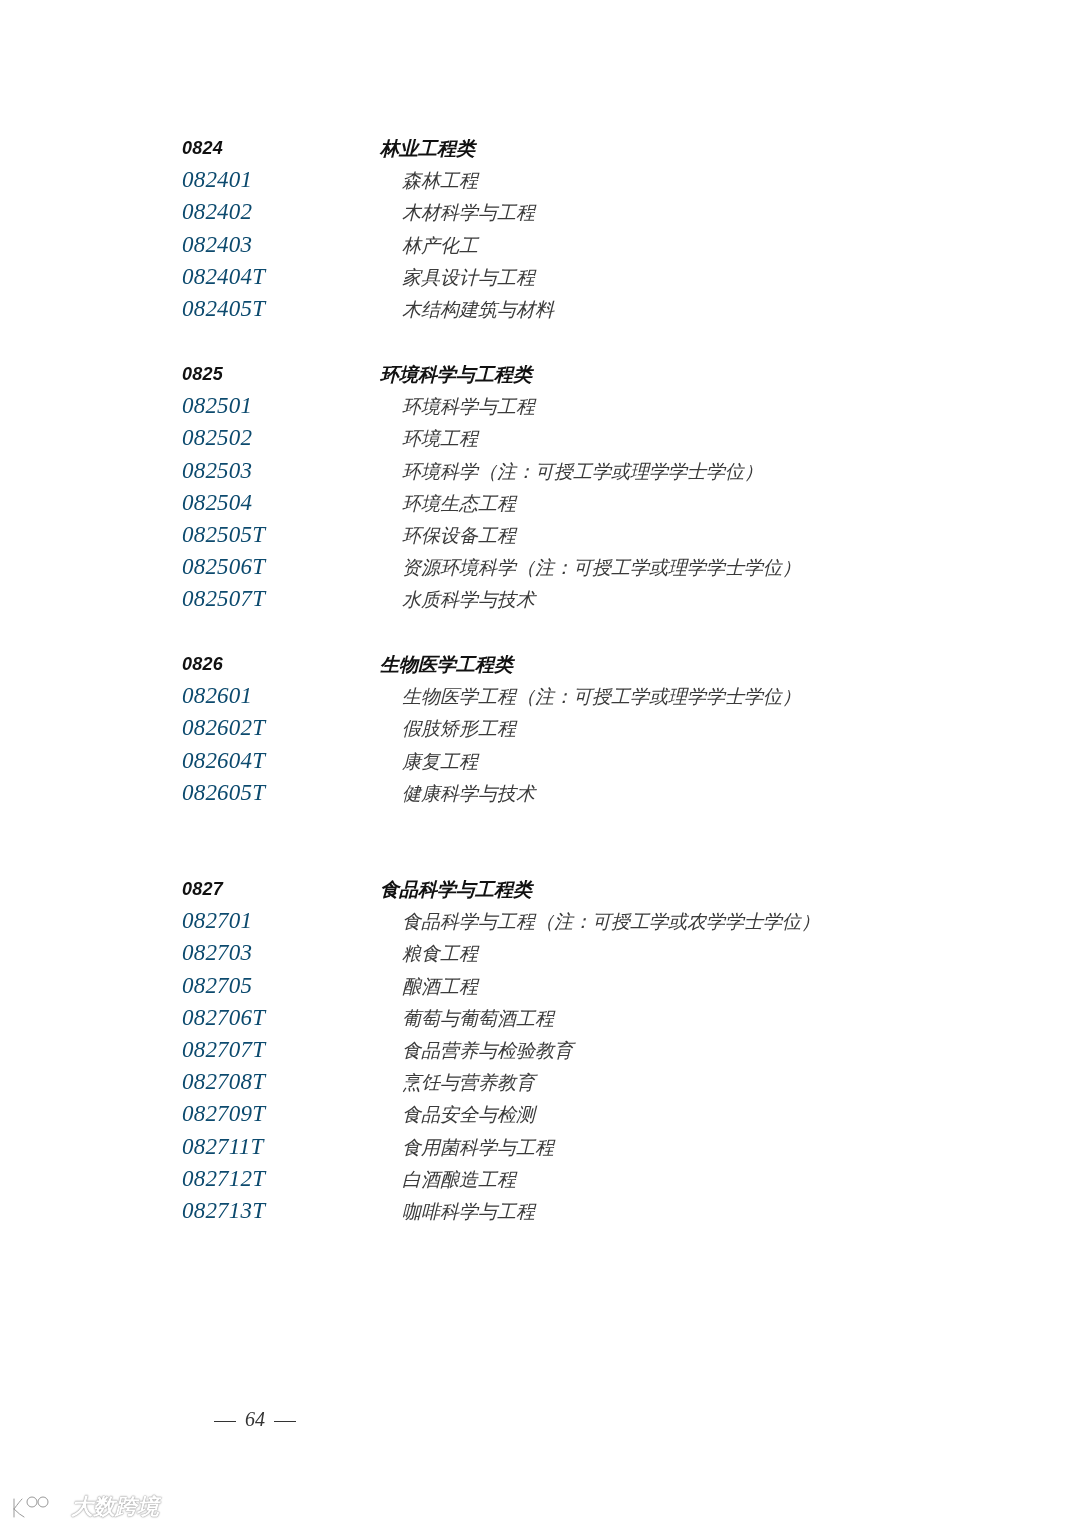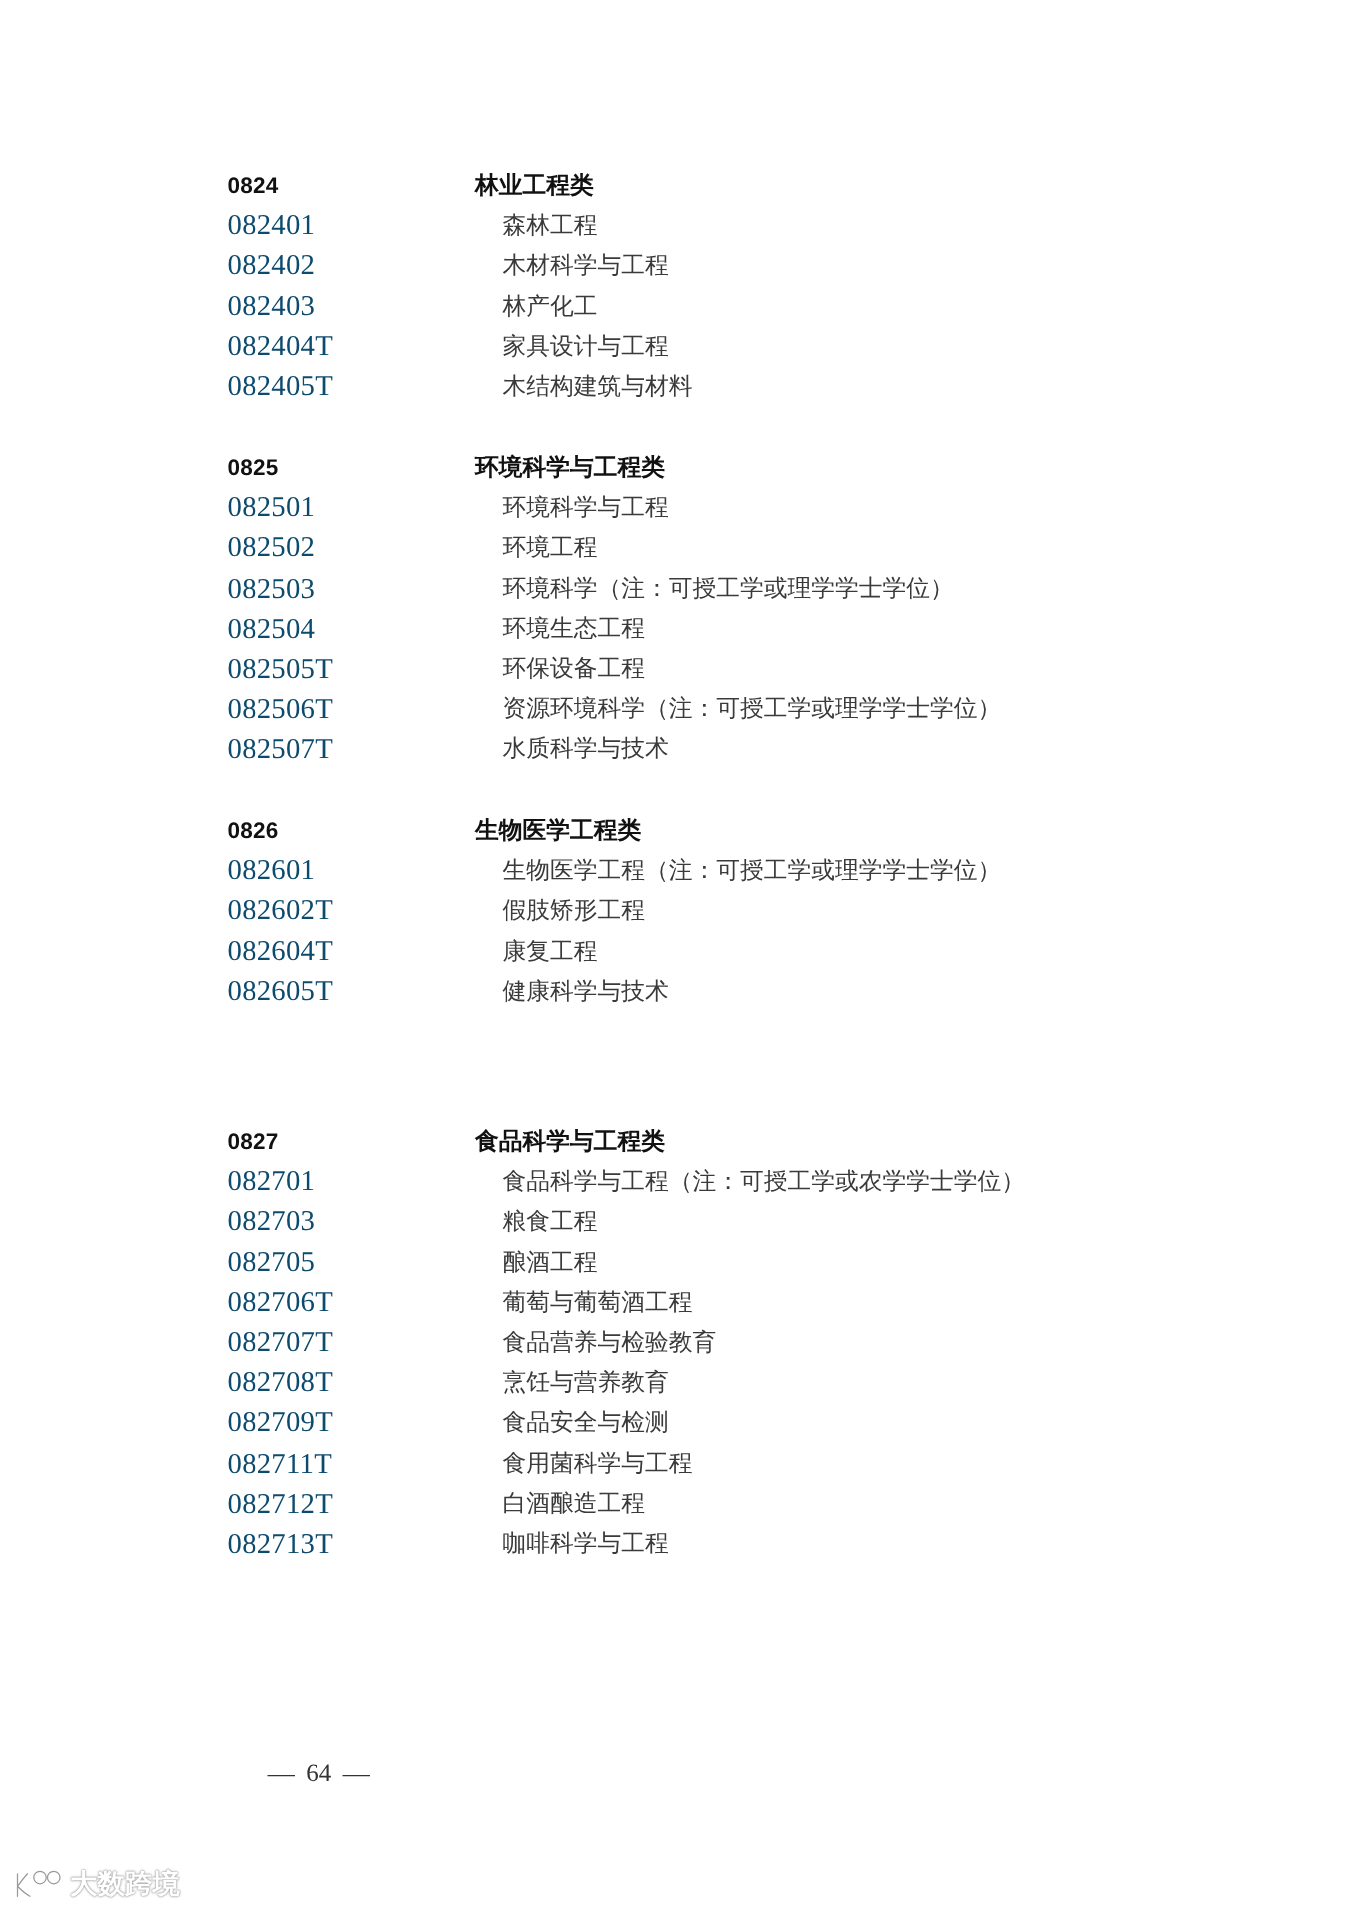--- a/index.html
+++ b/index.html
@@ -1,21 +1,21 @@
 <!DOCTYPE html>
 <html><head>
   <meta charset="utf-8">
   <style>
     html, body { margin: 0; padding: 0; background: #ffffff; }
     body {
       width: 1080px; height: 1528px; position: relative; overflow: hidden;
       font-family: "DejaVu Serif", "Liberation Serif", serif;
       color: #333333;
     }
-    .page { position: absolute; left: 0; top: 0; width: 1080px; height: 1088px; }
+    .page { position: absolute; left: 0; top: 0; width: 1080px; height: 1088px; font-style: italic; }
     .section { position: absolute; left: 182px; width: 800px; }
     .row { position: relative; height: 32.2px; }
     .code {
       position: absolute; left: 0; top: 0;
       font-family: "Liberation Serif", "DejaVu Serif", serif;
       font-size: 23px; color: #0c4a6e; letter-spacing: 0.2px;
       line-height: 32px;
     }
     .name {
       position: absolute; left: 220px; top: 0;
@@ -30,21 +30,21 @@
       font-weight: bold; color: #111111; font-size: 19px;
     }
     .page-number {
       position: absolute; left: 205px; top: 1408px;
       font-size: 20px; color: #333333; white-space: nowrap;
       font-family: "Liberation Serif", "DejaVu Serif", serif;
     }
     .page-number .dash { display: inline-block; width: 22px; height: 1.5px; background: #333; vertical-align: middle; margin: 0 9px; }
     .watermark {
       position: absolute; left: 10px; top: 1490px; height: 34px;
-      display: flex; align-items: center; gap: 6px;
+      display: flex; align-items: center; gap: 21px;
       color: #ffffff; font-family: "DejaVu Sans", sans-serif; font-weight: bold; font-size: 22px;
       text-shadow: 0 0 2px #999, 0 0 1px #777;
     }
     .wm-logo { width: 40px; height: 28px; }
   </style>
 </head>
 <body>
 
 <div class="page">
 
@@ -126,21 +126,21 @@
     <div class="row">
         <span class="code">082604T</span>
         <span class="name">康复工程</span>
       </div>
     <div class="row">
         <span class="code">082605T</span>
         <span class="name">健康科学与技术</span>
       </div>
   </div>
 
-  <div class="section" style="top:873px;margin-top:24px;">
+  <div class="section" style="top:873px;">
     <div class="row header">
       <span class="code">0827</span>
       <span class="name">食品科学与工程类</span>
     </div>
     <div class="row">
         <span class="code">082701</span>
         <span class="name">食品科学与工程（注：可授工学或农学学士学位）</span>
       </div>
     <div class="row">
         <span class="code">082703</span>

